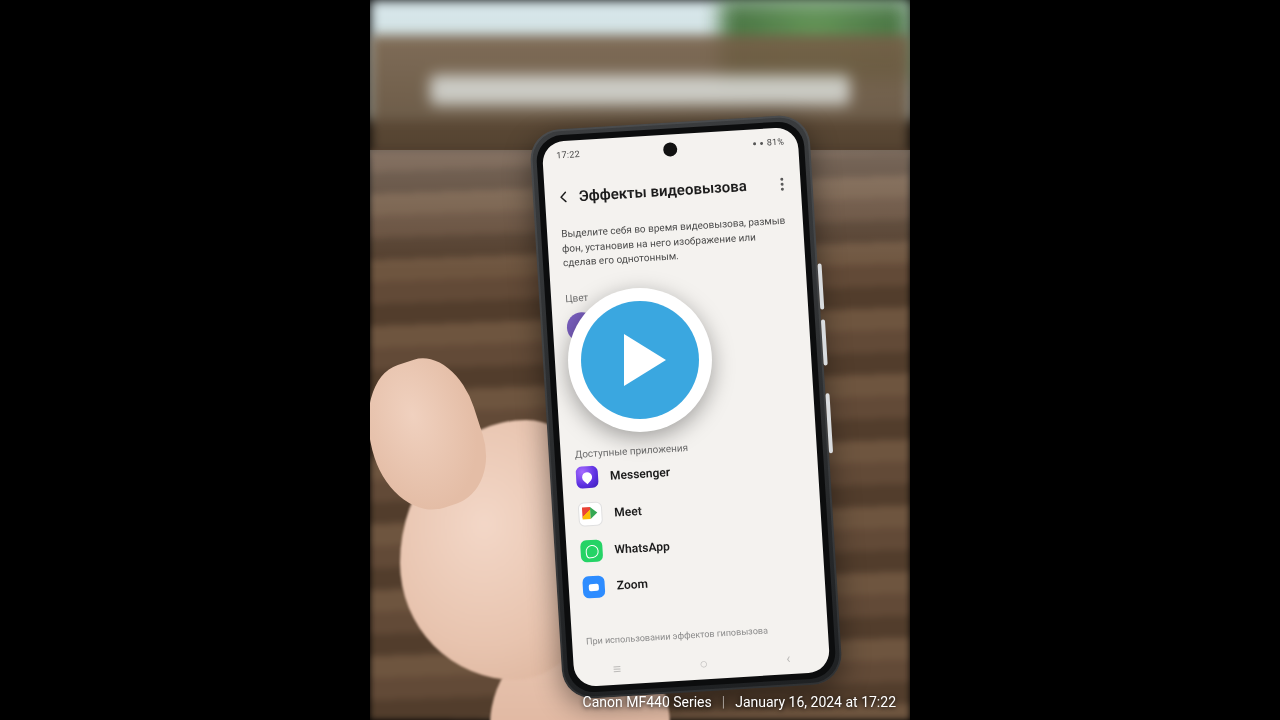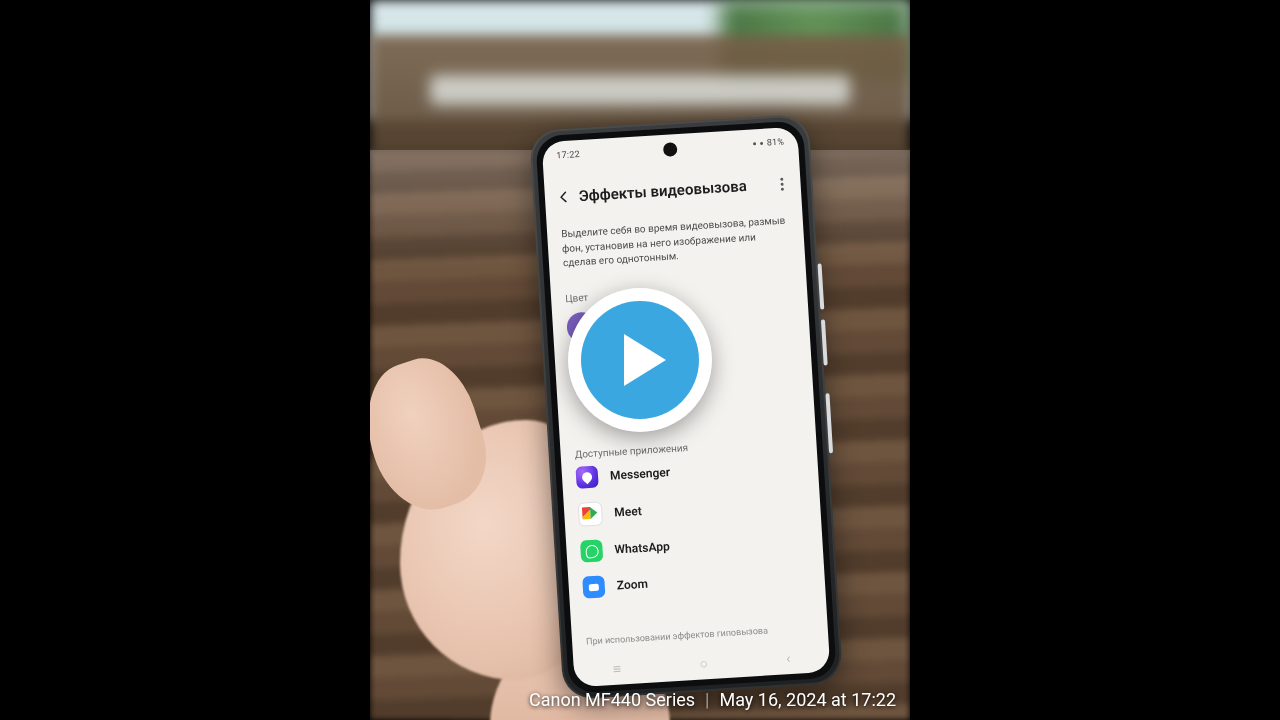--- a/index.html
+++ b/index.html
@@ -67,21 +67,21 @@
   .ico.zm:after{content:"";width:10px;height:7px;background:#fff;border-radius:2px}
   .footnote{position:absolute;left:14px;right:14px;bottom:40px;font-size:9px;color:#8a8a8a}
   
   .navrow{position:absolute;left:0;right:0;bottom:0;height:32px;display:flex;align-items:center;justify-content:space-around;opacity:.35}
   .navrow span{font-size:14px;color:#555}
   
   .play{position:absolute;left:50%;top:50%;width:144px;height:144px;margin:-72px 0 0 -72px;border-radius:50%;background:#fff;box-shadow:0 6px 22px rgba(0,0,0,.35);display:flex;align-items:center;justify-content:center}
   .play .ring{width:118px;height:118px;border-radius:50%;background:#3aa7e0;display:flex;align-items:center;justify-content:center}
   .play .tri{width:0;height:0;border-top:26px solid transparent;border-bottom:26px solid transparent;border-left:42px solid #fff;margin-left:10px}
   
-  .caption{position:absolute;right:14px;bottom:10px;color:#fff;font-size:18px;text-shadow:0 1px 4px rgba(0,0,0,.9);display:flex;align-items:center;gap:10px}
+  .caption{position:absolute;right:14px;bottom:10px;color:#fff;font-size:14px;text-shadow:0 1px 4px rgba(0,0,0,.9);display:flex;align-items:center;gap:10px}
   .caption .sep{opacity:.5}
 </style>
 </head>
 <body>
 
 <div class="stage">
   <div class="pillar-l"></div>
   <div class="pillar-r"></div>
 
   <div class="content">
@@ -172,16 +172,16 @@
 
     <div class="play">
       <div class="ring">
         <div class="tri"></div>
       </div>
     </div>
 
     <div class="caption">
       <span>Canon MF440 Series</span>
       <span class="sep">|</span>
-      <span>May 16, 2024 at 17:22</span>
+      <span>January 16, 2024 at 17:22</span>
     </div>
   </div>
 </div>
 
 </body></html>

